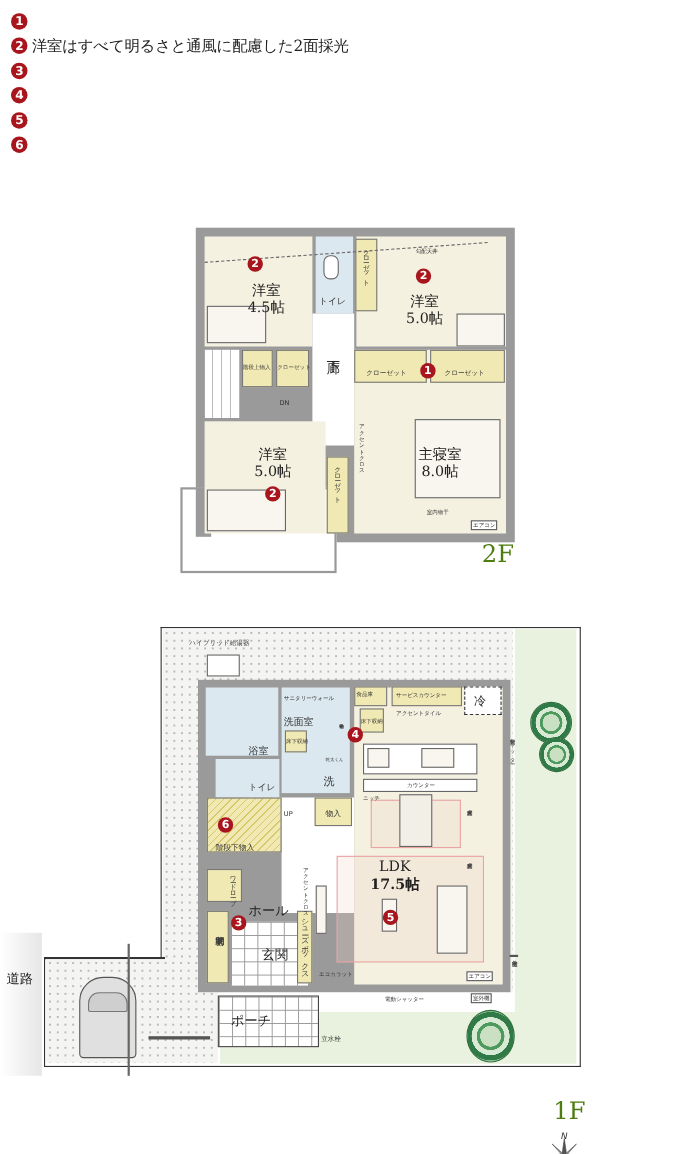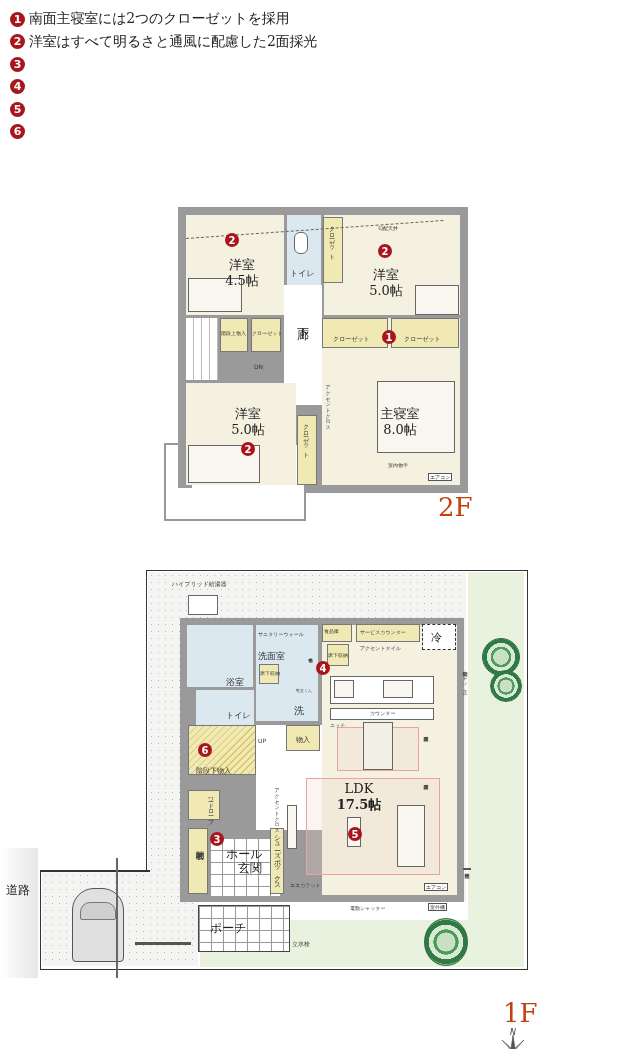--- a/index.html
+++ b/index.html
@@ -11,36 +11,35 @@
   .num{width:15px;height:15px;border-radius:50%;background:#a8151c;color:#fff;font-size:11px;font-weight:bold;display:inline-flex;align-items:center;justify-content:center;margin-right:4px;font-family:"DejaVu Sans","Liberation Sans",sans-serif;flex:none;}
   .mk{position:absolute;width:14px;height:14px;border-radius:50%;background:#a8151c;color:#fff;font-size:10px;font-weight:bold;display:flex;align-items:center;justify-content:center;font-family:"DejaVu Sans","Liberation Sans",sans-serif;}
   .wall{position:absolute;background:#9a9a9a;}
   .room{position:absolute;background:#f5f1e1;}
   .wet{position:absolute;background:#dbe8f0;}
   .stor{position:absolute;background:#f1e9b3;border:1px solid #777;box-sizing:border-box;}
   .hall{position:absolute;background:#ffffff;}
   .lbl{position:absolute;font-size:13px;text-align:center;line-height:16px;color:#222;white-space:nowrap;}
   .sm{position:absolute;font-size:7px;color:#333;white-space:nowrap;font-family:"DejaVu Sans","Liberation Sans",sans-serif;}
   .vt{writing-mode:vertical-rl;}
-  .floor{position:absolute;font-size:26px;color:#c2410c;}
+  .floor{position:absolute;font-size:22px;color:#4d7c0f;}
   .gravel{position:absolute;background-color:#f4f4f2;background-image:radial-gradient(#b9b9b9 0.8px,transparent 1px);background-size:7px 7px;}
   .lawn{position:absolute;background:#e9f2de;}
   .dash{position:absolute;border-top:1px dashed #666;}
   .tree{position:absolute;border-radius:50%;background:radial-gradient(circle,#c9e0c3 0 30%,#4e9a5e 31% 40%,#d8ead3 41% 55%,#2f7a46 56% 70%,#8cbf8e 71%);border:1px solid #2f6e3e;}
   .rug{position:absolute;border:1px solid #e9a3a3;background:rgba(240,210,200,0.25);}
   .furn{position:absolute;border:1px solid #666;background:#f8f6ee;box-sizing:border-box;}
   .hatch{background-image:repeating-linear-gradient(135deg,#d8c869 0 1px,#f1e9b3 1px 5px);}
 </style>
 </head>
 <body>
 
 <div class="features">
   <div class="feat">
       <span class="num">1</span>
-      <span>南面主寝室には2つのクローゼットを採用</span>
     </div>
   <div class="feat">
       <span class="num">2</span>
       <span>洋室はすべて明るさと通風に配慮した2面採光</span>
     </div>
   <div class="feat">
       <span class="num">3</span>
     </div>
   <div class="feat">
       <span class="num">4</span>
@@ -165,21 +164,21 @@
   <div class="furn" style="left:397px;top:805px;width:28px;height:62px;"></div>
   <div class="furn" style="left:347px;top:817px;width:14px;height:30px;"></div>
   <div class="furn" style="left:287px;top:805px;width:10px;height:44px;"></div>
 
   <div class="tree" style="left:482px;top:638px;width:36px;height:36px;"></div>
   <div class="tree" style="left:490px;top:670px;width:30px;height:30px;"></div>
   <div class="tree" style="left:424px;top:918px;width:42px;height:46px;"></div>
 
   <div class="lbl" style="left:339px;top:781px;width:40px;">LDK</div>
   <div class="lbl" style="left:333px;top:797px;width:52px;font-weight:bold;">17.5帖</div>
-  <div class="lbl" style="left:226px;top:846px;font-size:12px;">ホール</div>
+  <div class="lbl" style="left:226px;top:820px;font-size:12px;">ホール</div>
   <div class="lbl" style="left:238px;top:860px;font-size:12px;">玄関</div>
   <div class="lbl" style="left:210px;top:920px;font-size:12px;">ポーチ</div>
   <div class="sm" style="left:226px;top:676px;font-size:9px;">浴室</div>
   <div class="sm" style="left:258px;top:650px;font-size:9px;">洗面室</div>
   <div class="sm" style="left:226px;top:710px;font-size:8px;">トイレ</div>
   <div class="sm" style="left:196px;top:766px;font-size:7px;">階段下物入</div>
   <div class="sm vt" style="left:193px;top:845px;font-size:8px;">玄関収納</div>
   <div class="sm vt" style="left:272px;top:830px;font-size:7px;">シューズボックス</div>
   <div class="sm vt" style="left:206px;top:792px;font-size:6px;">ワードローブ</div>
   <div class="sm" style="left:324px;top:628px;font-size:5px;">食品庫</div>

